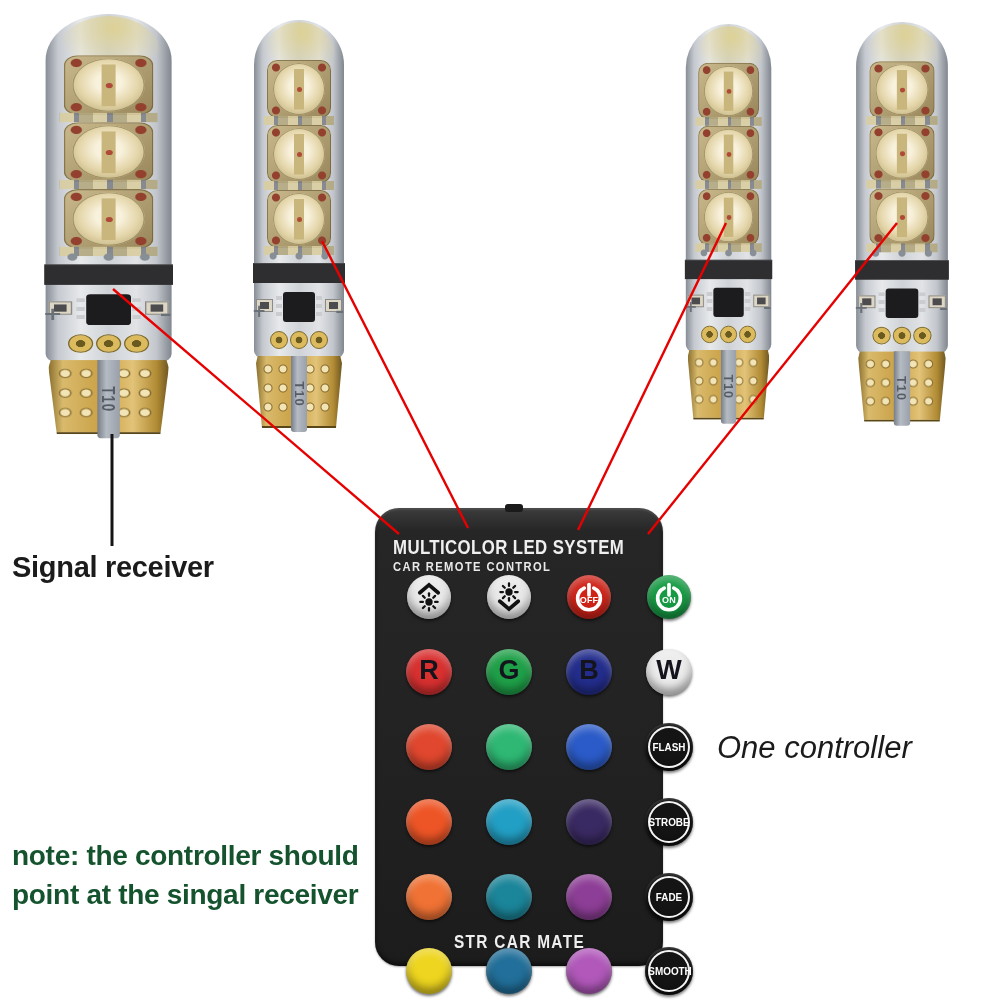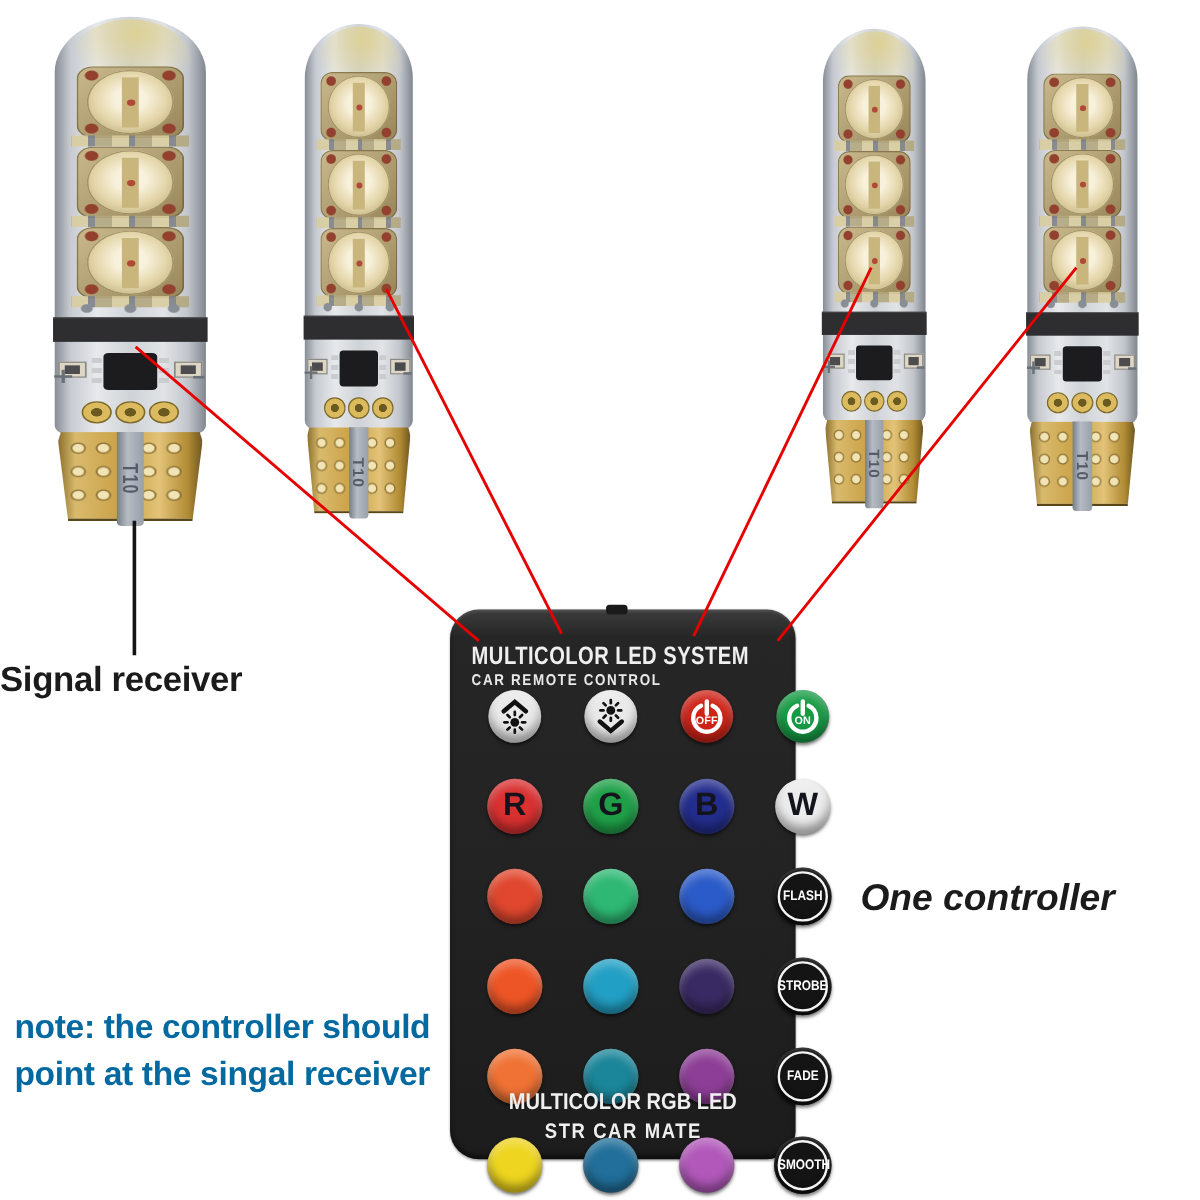--- a/index.html
+++ b/index.html
@@ -1,23 +1,23 @@
 <!DOCTYPE html>
 <html><head>
 <meta charset="utf-8">
 <style>
   html,body{margin:0;padding:0;background:#fff;}
   .canvas{position:relative;width:1000px;height:1000px;background:#fff;overflow:hidden;
           font-family:"Liberation Sans",sans-serif;}
   
   .label{position:absolute;color:#1b1b1b;white-space:nowrap;}
   .lbl-multi{left:377px;top:251px;font-size:29px;font-weight:700;letter-spacing:-.3px;}
-  .lbl-recv{left:0;top:551px;font-size:29px;font-weight:700;letter-spacing:-.3px;}
-  .lbl-one{left:717px;top:730px;font-size:31px;font-weight:700;font-style:italic;}
-  .lbl-note{left:12px;top:836px;font-size:28px;font-weight:700;color:#0369a1;line-height:39px;letter-spacing:-.3px;}
+  .lbl-recv{left:12px;top:551px;font-size:29px;font-weight:700;letter-spacing:-.3px;}
+  .lbl-one{left:717px;top:730px;font-size:31px;font-weight:400;font-style:italic;}
+  .lbl-note{left:12px;top:836px;font-size:28px;font-weight:700;color:#14532d;line-height:39px;letter-spacing:-.3px;}
   
   .lines{position:absolute;left:0;top:0;z-index:6;pointer-events:none;}
   
   .controller{position:absolute;left:375px;top:508px;width:288px;height:458px;z-index:2;
     border-radius:24px;background:linear-gradient(180deg,#3c3c3c 0%,#262626 5%,#232323 45%,#1c1c1c 100%);
     box-shadow:inset 0 2px 2px rgba(255,255,255,.10),inset 0 -3px 4px rgba(0,0,0,.55),0 1px 2px rgba(0,0,0,.35);}
   .ir-window{position:absolute;left:130px;top:-4px;width:18px;height:8px;border-radius:3px;background:#1a1a1a;}
   .ctrl-title{position:absolute;left:18px;top:27px;font-size:21px;font-weight:700;color:#efefef;
     transform:scaleX(.8);transform-origin:left center;white-space:nowrap;letter-spacing:.5px;}
   .ctrl-sub{position:absolute;left:18px;top:51px;font-size:13px;font-weight:700;color:#e9e9e9;
@@ -311,21 +311,20 @@
         <div class="btn mode">
           <span class="mode-label">FADE</span>
         </div>
         <div class="btn" style="background: rgb(238, 213, 31);"></div>
         <div class="btn" style="background: rgb(33, 111, 154);"></div>
         <div class="btn" style="background: rgb(177, 88, 186);"></div>
         <div class="btn mode">
           <span class="mode-label">SMOOTH</span>
         </div>
       </div>
-    <div class="ctrl-f1"><span>MULTICOLOR RGB LED</span></div>
     <div class="ctrl-f2"><span>STR CAR MATE</span></div>
   </div>
 
   <svg class="lines" width="1000" height="1000" viewBox="0 0 1000 1000">
     <line x1="112" y1="434" x2="112" y2="546" stroke="#141414" stroke-width="3"></line>
     <line x1="113" y1="289" x2="399" y2="534" stroke="#e60000" stroke-width="2.4"></line>
     <line x1="322" y1="241" x2="468" y2="528" stroke="#e60000" stroke-width="2.4"></line>
     <line x1="726" y1="223" x2="578" y2="530" stroke="#e60000" stroke-width="2.4"></line>
     <line x1="897" y1="223" x2="648" y2="534" stroke="#e60000" stroke-width="2.4"></line>
   </svg>

